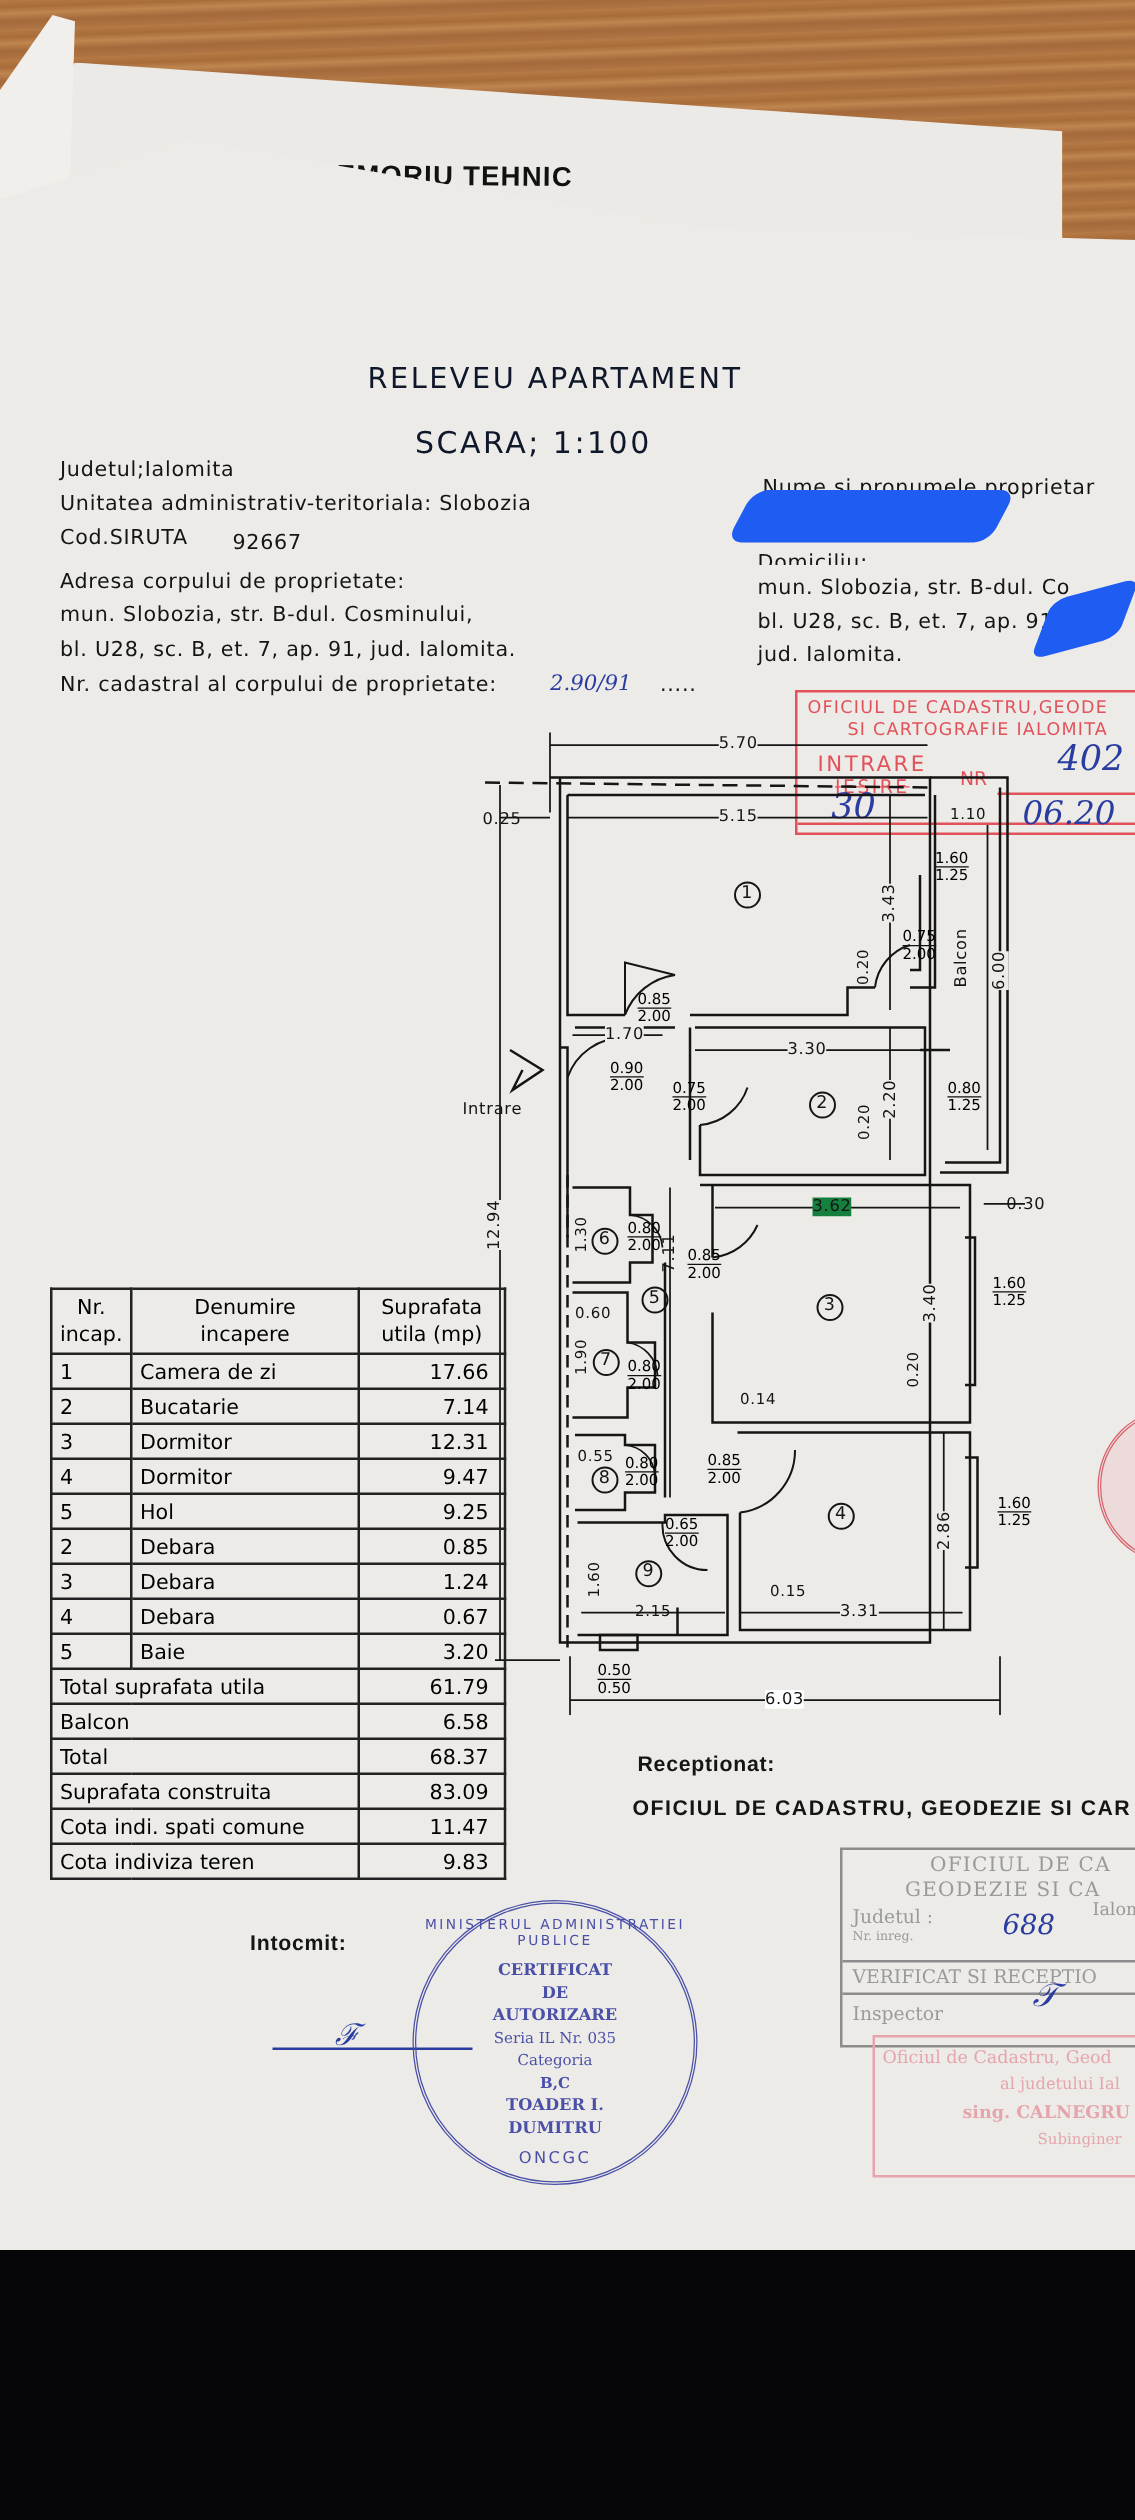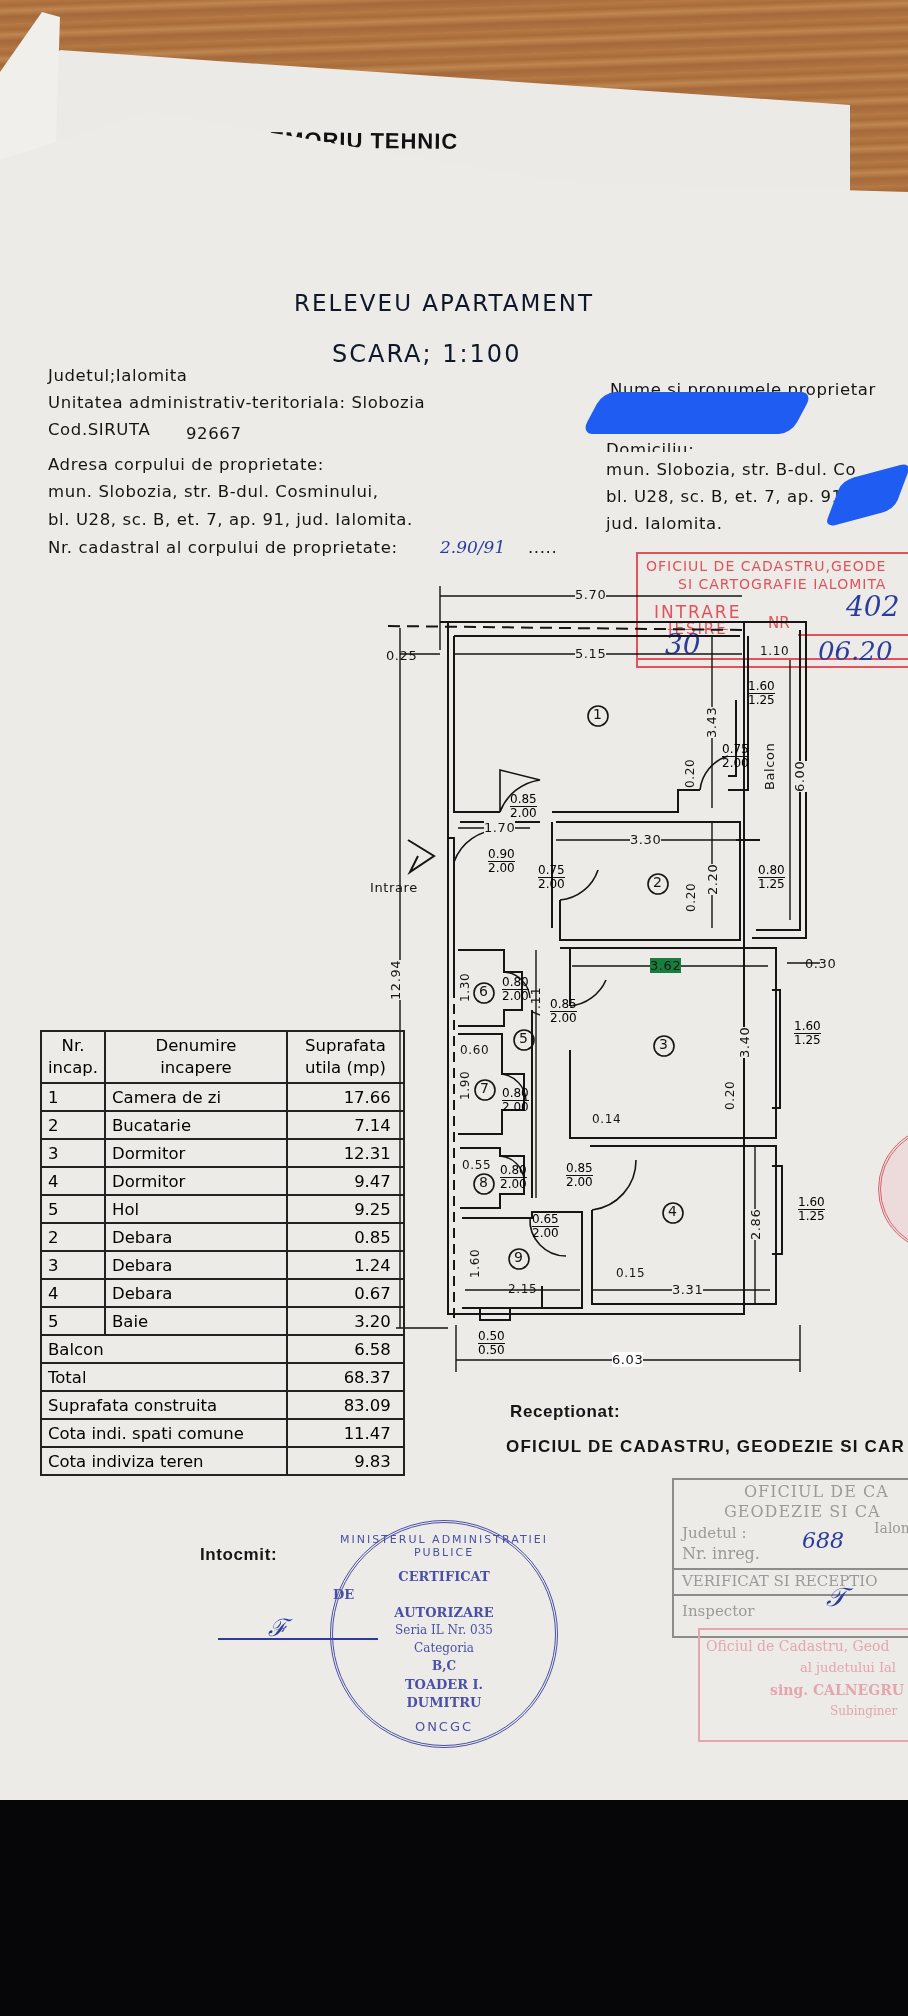--- a/index.html
+++ b/index.html
@@ -314,20 +314,24 @@
         <td class="nr">4</td>
         <td class="nm">Debara</td>
         <td class="val">0.67</td>
       </tr>
   <tr>
         <td class="nr">5</td>
         <td class="nm">Baie</td>
         <td class="val">3.20</td>
       </tr>
   <tr>
+        <td colspan="2">Total suprafata utila</td>
+        <td class="val">61.79</td>
+      </tr>
+  <tr>
         <td colspan="2">Balcon</td>
         <td class="val">6.58</td>
       </tr>
   <tr>
         <td colspan="2">Total</td>
         <td class="val">68.37</td>
       </tr>
   <tr>
         <td colspan="2">Suprafata construita</td>
         <td class="val">83.09</td>
@@ -346,36 +350,36 @@
 <div class="cad" style="left:510px; top:1402px; font-weight:bold; font-family:'Liberation Sans',sans-serif; font-size:17px;">Receptionat:</div>
 <div class="cad" style="left:506px; top:1437px; font-weight:bold; font-family:'Liberation Sans',sans-serif; font-size:17px; letter-spacing:1.2px;">OFICIUL DE CADASTRU, GEODEZIE SI CAR</div>
 
 <div class="cad" style="left:200px; top:1545px; font-weight:bold; font-family:'Liberation Sans',sans-serif; font-size:17px;">Intocmit:</div>
 <div style="position:absolute; left:218px; top:1638px; width:160px; border-top:2px solid #2a3ca0;"></div>
 <div class="hand" style="left:268px; top:1610px; font-size:24px;">ℱ</div>
 
 <div class="blue-stamp">
   <div style="position:absolute; left:0; top:10px; width:100%; text-align:center; font-family:'DejaVu Sans',sans-serif; font-size:11px; letter-spacing:2px;">MINISTERUL ADMINISTRATIEI PUBLICE</div>
   <div style="position:absolute; left:0; top:46px; width:100%; text-align:center; font-size:13px; font-weight:bold;">CERTIFICAT</div>
-  <div style="position:absolute; left:0; top:64px; width:100%; font-size:13px; font-weight:bold;">DE</div>
+  <div style="position:absolute; left:0; top:64px; width:100%; text-align:center; font-size:13px; font-weight:bold;">DE</div>
   <div style="position:absolute; left:0; top:82px; width:100%; text-align:center; font-size:13px; font-weight:bold;">AUTORIZARE</div>
   <div style="position:absolute; left:0; top:100px; width:100%; text-align:center; font-size:12px;">Seria IL Nr. 035</div>
   <div style="position:absolute; left:0; top:118px; width:100%; text-align:center; font-size:12px;">Categoria</div>
   <div style="position:absolute; left:0; top:136px; width:100%; text-align:center; font-size:12px; font-weight:bold;">B,C</div>
   <div style="position:absolute; left:0; top:154px; width:100%; text-align:center; font-size:13px; font-weight:bold;">TOADER I.</div>
   <div style="position:absolute; left:0; top:172px; width:100%; text-align:center; font-size:13px; font-weight:bold;">DUMITRU</div>
   <div style="position:absolute; left:0; top:196px; width:100%; text-align:center; font-family:'DejaVu Sans',sans-serif; font-size:13px; letter-spacing:2px;">ONCGC</div>
 </div>
 
 <div class="gray-stamp">
   <div style="position:absolute; left:70px; top:2px; font-size:16px; letter-spacing:1px;">OFICIUL DE CA</div>
   <div style="position:absolute; left:50px; top:22px; font-size:16px; letter-spacing:1px;">GEODEZIE SI CA</div>
   <div style="position:absolute; left:8px; top:44px; font-size:15px;">Judetul :</div>
   <div style="position:absolute; left:200px; top:40px; font-size:14px;">Ialom</div>
-  <div style="position:absolute; left:8px; top:64px; font-size:16px;">Nr. inreg.</div>
+  <div style="position:absolute; left:8px; top:64px; font-size:10px;">Nr. inreg.</div>
   <div style="position:absolute; left:0; top:88px; width:100%; border-top:2px solid #8c8c8c;"></div>
   <div style="position:absolute; left:8px; top:92px; font-size:15px;">VERIFICAT SI RECEPTIO</div>
   <div style="position:absolute; left:0; top:114px; width:100%; border-top:2px solid #8c8c8c;"></div>
   <div style="position:absolute; left:8px; top:122px; font-size:15px;">Inspector</div>
 </div>
 <div class="hand" style="left:802px; top:1528px; font-size:22px;">688</div>
 <div class="hand" style="left:826px; top:1582px; font-size:26px;">𝒯</div>
 
 <div class="pink-stamp">
   <div style="position:absolute; left:6px; top:8px; font-size:14px; white-space:nowrap;">Oficiul de Cadastru, Geod</div>

